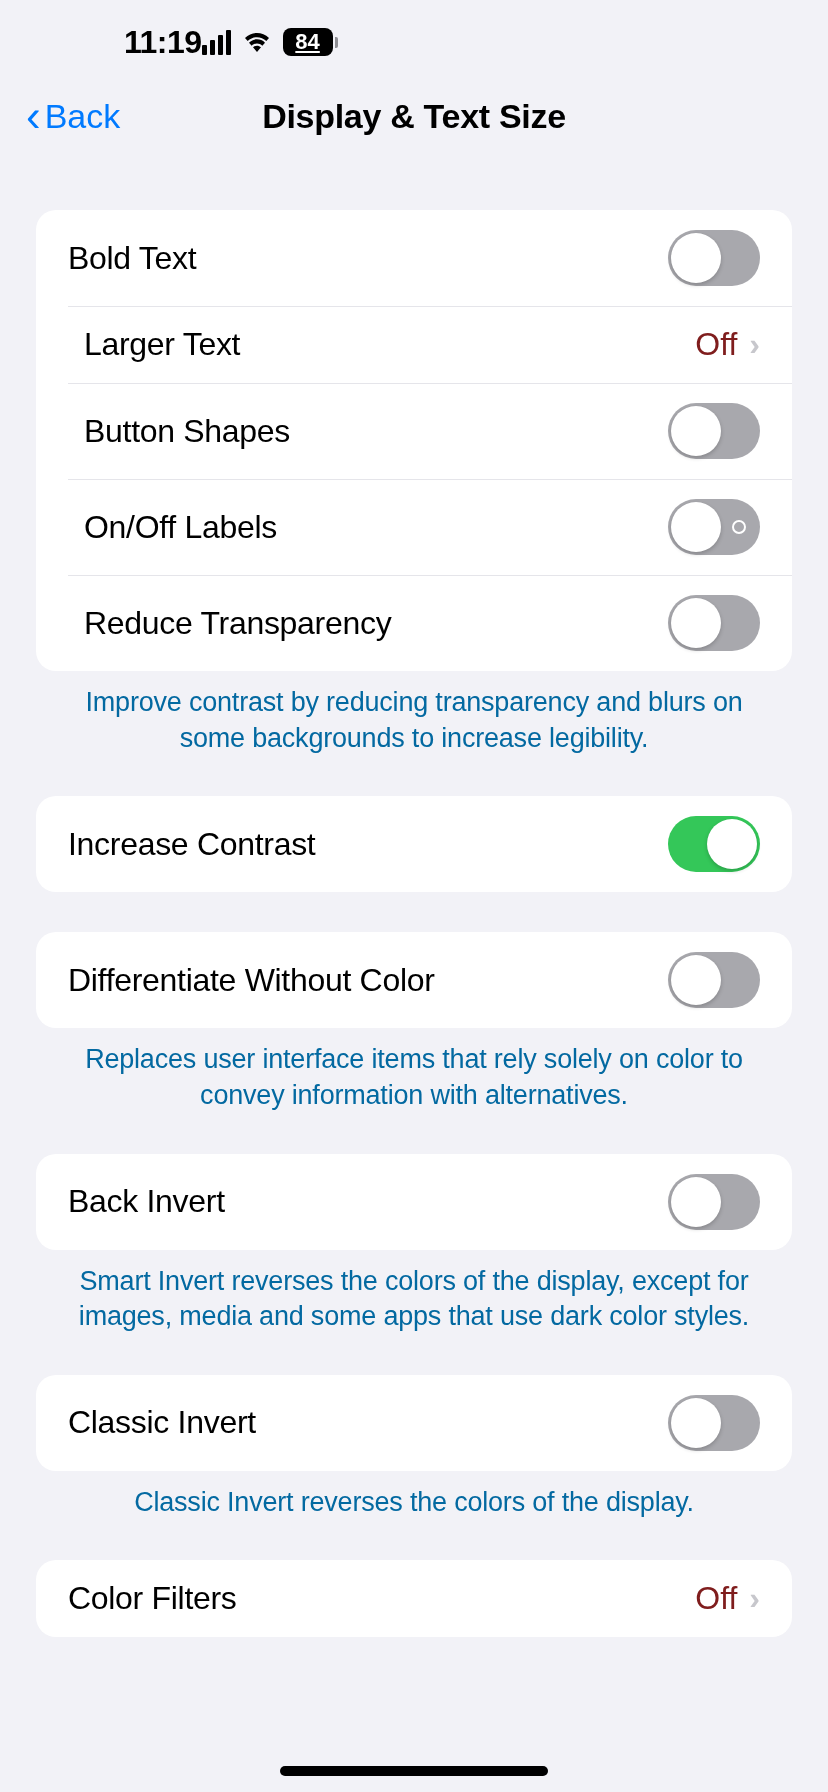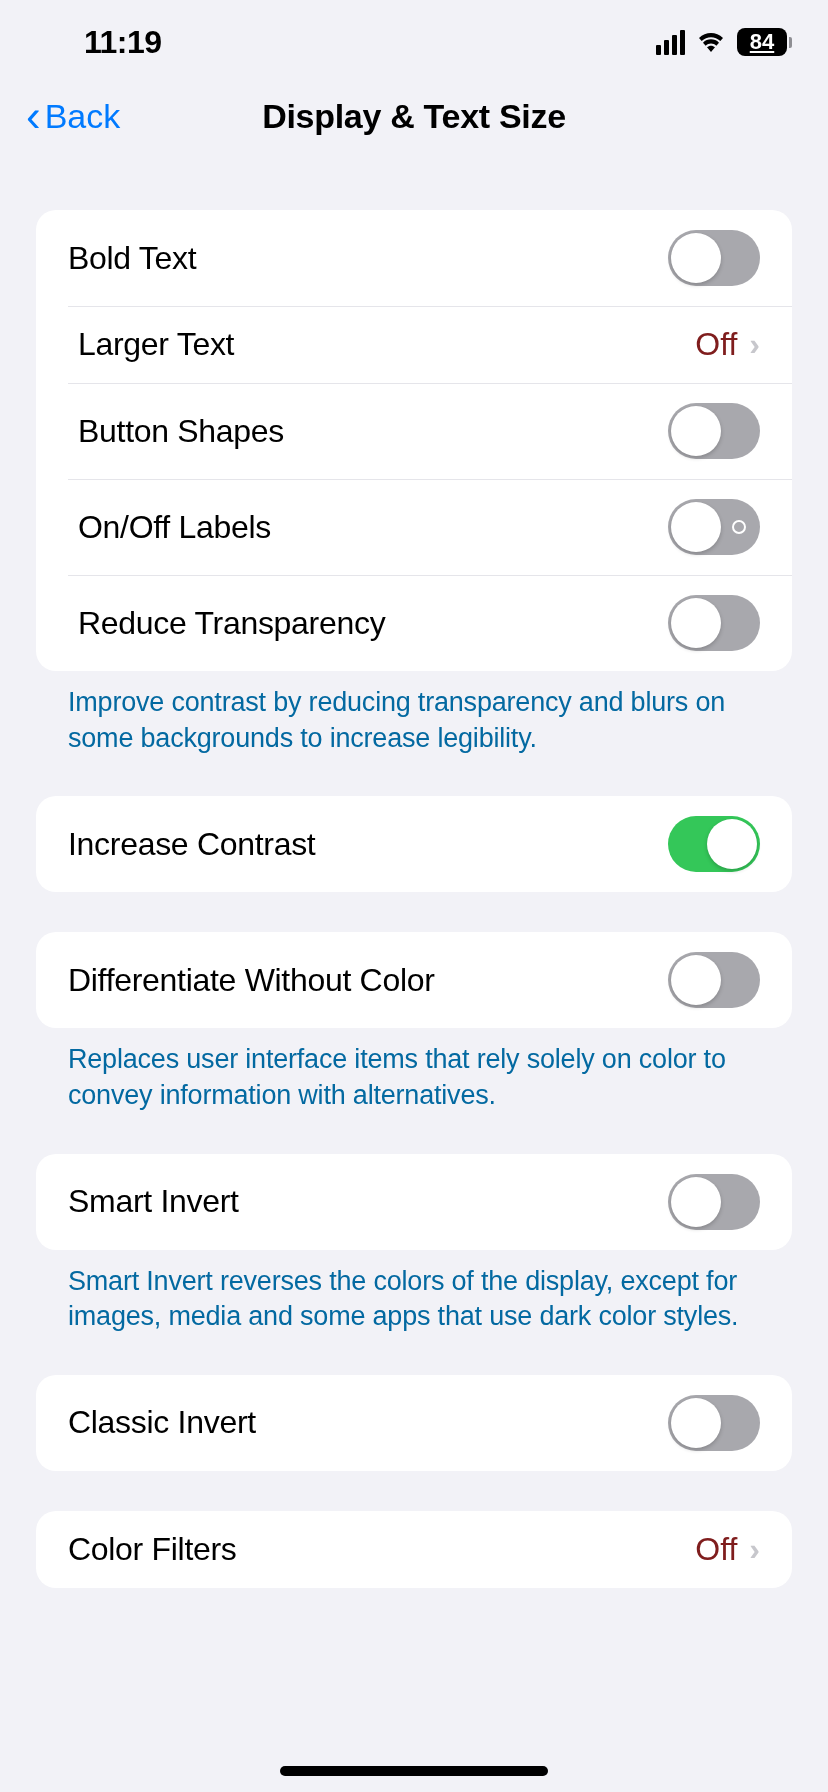--- a/index.html
+++ b/index.html
@@ -10,24 +10,25 @@
     }
     body {
       font-family: -apple-system, BlinkMacSystemFont, "Segoe UI", Helvetica, Arial, sans-serif;
       background: #f2f2f7;
       width: 828px;
       height: 1792px;
       overflow: hidden;
     }
     .status-bar {
       display: flex;
-      justify-content: space-between;
+      justify-content: flex-start;
       align-items: center;
       padding: 24px 36px 10px 84px;
       height: 70px;
+      margin-left: 40px;
     }
     .status-time {
       font-size: 32px;
       font-weight: 600;
       letter-spacing: -0.5px;
     }
     .status-right {
       display: flex;
       align-items: center;
       gap: 10px;
@@ -95,40 +96,41 @@
       transform: translateX(-50%);
       font-size: 34px;
       font-weight: 600;
       letter-spacing: -0.3px;
     }
     .content {
       padding: 46px 36px 0;
     }
     .group {
       margin-bottom: 40px;
+      text-align: center;
     }
     .card {
       background: #fff;
       border-radius: 20px;
       overflow: hidden;
     }
     .row {
       display: flex;
       align-items: center;
       justify-content: space-between;
       padding: 20px 32px;
       min-height: 76px;
     }
     .row + .row {
       border-top: 1px solid #e5e5ea;
       margin-left: 32px;
       padding-left: 0;
     }
     .row + .row .row-label {
-      margin-left: 10px;
+      margin-left: 16px;
     }
     .card .row:not(:first-child) {
       border-top: none;
       position: relative;
     }
     .card .row:not(:first-child)::before {
       content: "";
       position: absolute;
       top: 0;
       left: 32px;
@@ -309,38 +311,39 @@
             <div class="toggle-knob"></div>
           </div>
       </div>
     </div>
     <div class="footer-text">Replaces user interface items that rely solely on color to convey information with alternatives.</div>
   </div>
 
   <div class="group">
     <div class="card">
       <div class="row">
-        <span class="row-label">Smart Invert</span>
+        <span class="row-label">Back Invert</span>
         <div class="toggle off">
             <div class="toggle-knob"></div>
           </div>
       </div>
     </div>
     <div class="footer-text">Smart Invert reverses the colors of the display, except for images, media and some apps that use dark color styles.</div>
   </div>
 
   <div class="group">
     <div class="card">
       <div class="row">
         <span class="row-label">Classic Invert</span>
         <div class="toggle off">
             <div class="toggle-knob"></div>
           </div>
       </div>
     </div>
+    <div class="footer-text">Classic Invert reverses the colors of the display.</div>
   </div>
 
   <div class="group">
     <div class="card">
       <div class="row">
         <span class="row-label">Color Filters</span>
         <div class="row-trail">
           <span class="row-value">Off</span>
           <span class="chevron-right">›</span>
         </div>

